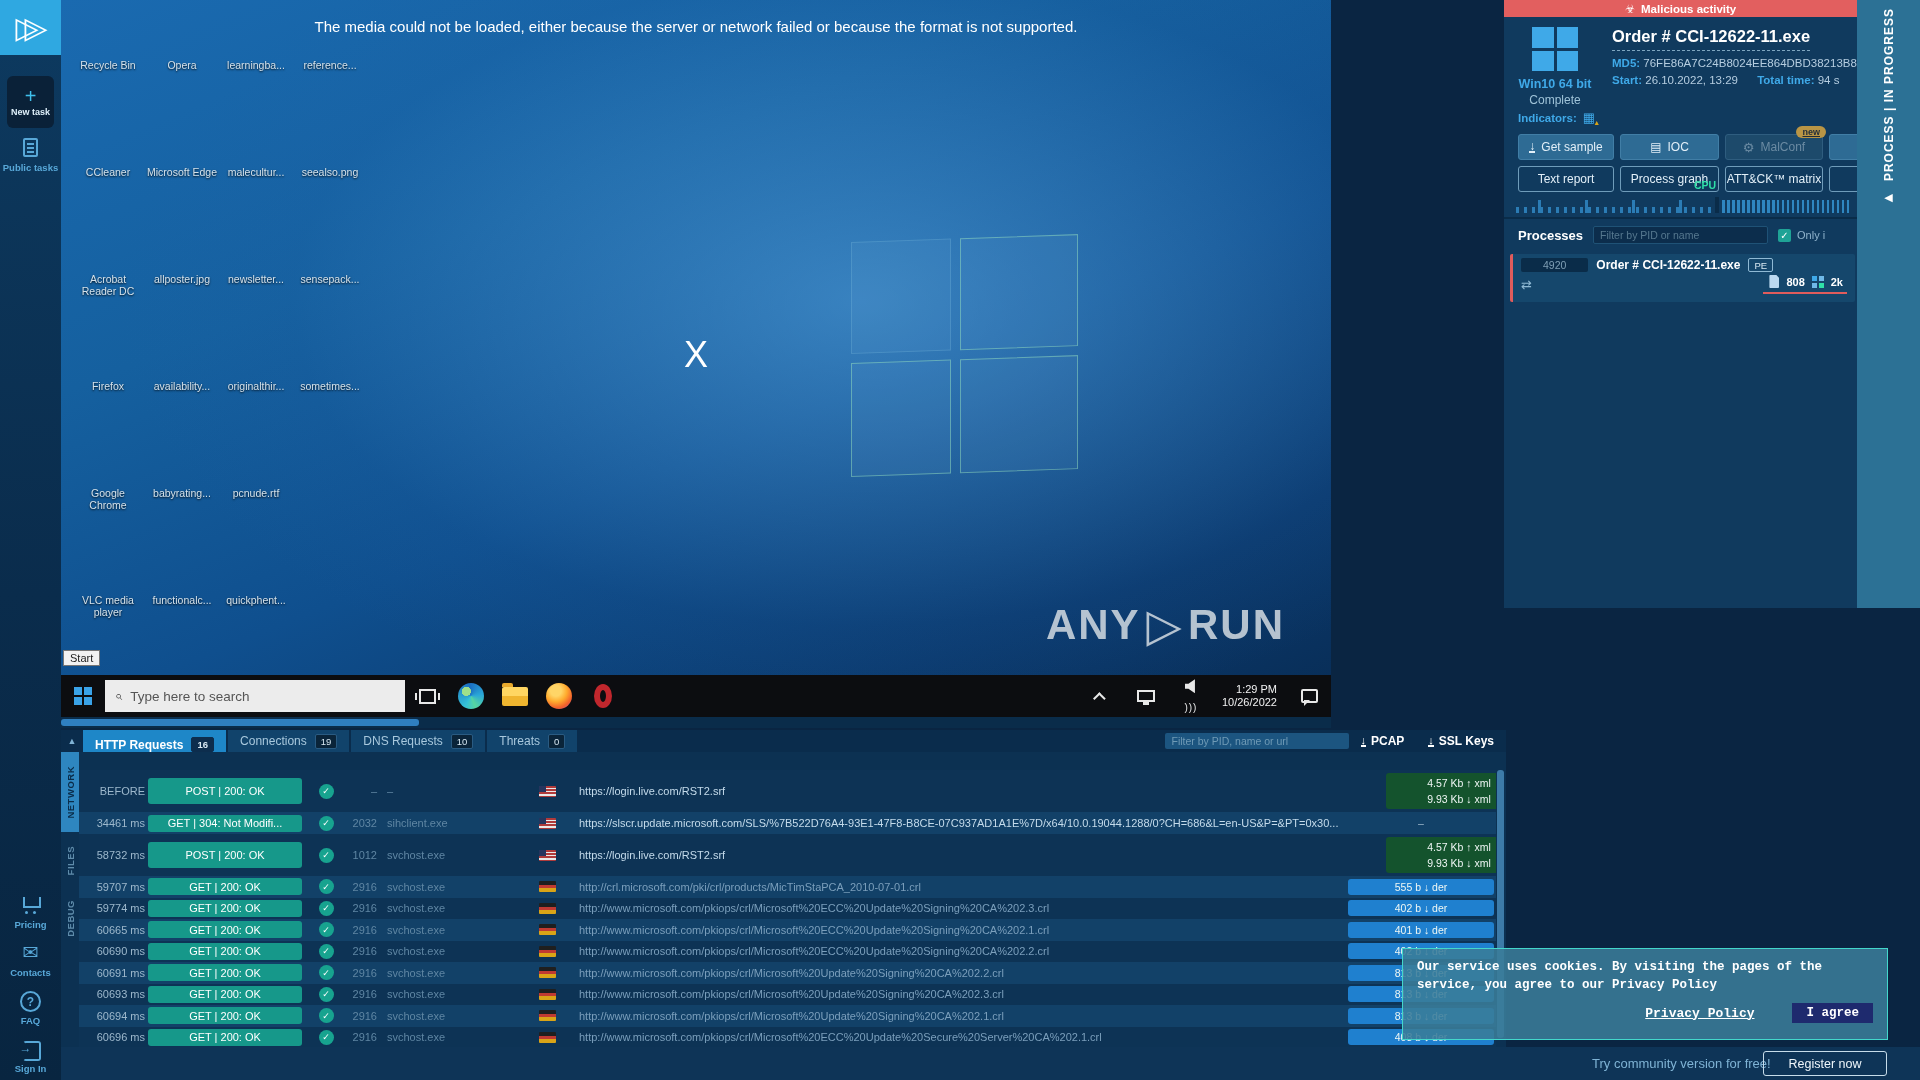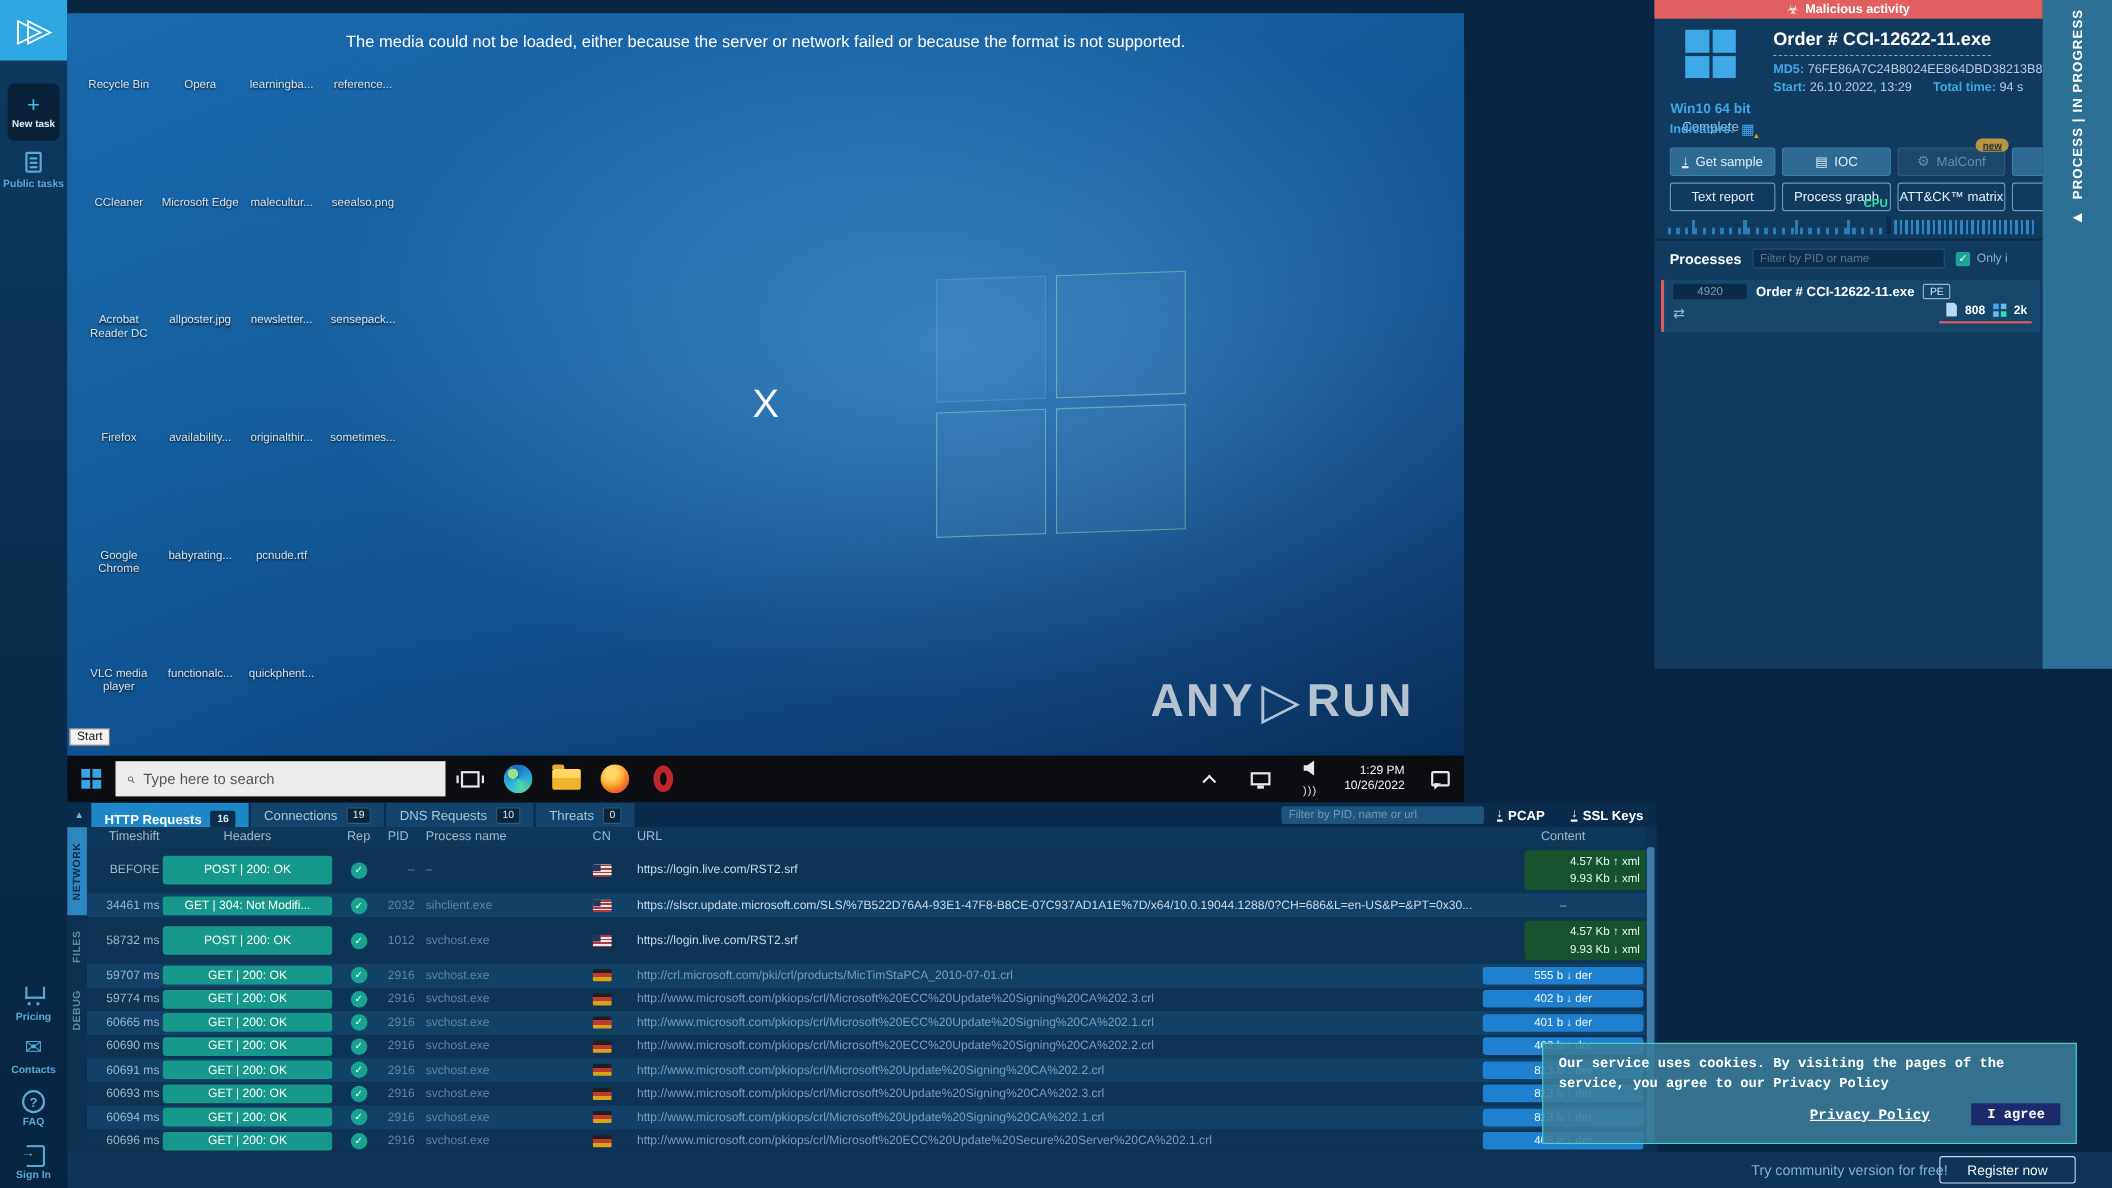--- a/index.html
+++ b/index.html
@@ -29,21 +29,21 @@
   .sic.cart::after { content:""; position:absolute; left:5px; bottom:1px; width:3px; height:3px; border-radius:50%;
     background:currentColor; box-shadow:8px 0 0 currentColor; }
   .sic.mail::before { content:"✉"; font-size:19px; line-height:20px; }
   .sic.question::before { content:"?"; font-weight:bold; font-size:12px; width:17px; height:17px;
     border:2px solid currentColor; border-radius:50%; display:grid; place-items:center; }
   .sic.signin::before { content:""; position:absolute; left:3px; top:2px; width:14px; height:16px;
     border:2px solid currentColor; border-radius:3px; border-left-color:transparent; }
   .sic.signin::after { content:"→"; position:absolute; left:0px; top:2px; font-size:12px; font-weight:bold; }
 
   
-  .vm { position:absolute; left:61px; top:12px; width:1270px; height:717px; overflow:hidden;
+  .vm { position:absolute; left:61px; top:0; width:1270px; height:717px; overflow:hidden;
     background:
       radial-gradient(ellipse 980px 560px at 63% 42%, rgba(96,176,236,0.50), rgba(36,100,170,0.12) 58%, rgba(0,0,0,0) 76%),
       linear-gradient(158deg,#1a6ab0 0%,#15609f 32%,#0f4f8e 58%,#0b3a6e 82%,#082c54 100%); }
   .media-error { position:absolute; left:0; right:0; top:18px; text-align:center; color:#ffffff; font-size:15px; }
   .desk-grid { position:absolute; left:10px; top:4px; width:300px; display:grid;
     grid-template-columns:repeat(4,74px); grid-auto-rows:107px; }
   .dicon { display:flex; flex-direction:column; align-items:center; padding-top:6px; cursor:pointer; }
   .dicon .art { width:46px; height:46px; display:grid; place-items:center; position:relative; }
   .dicon .cap { margin-top:3px; color:#d4e2ec; font-size:10.5px; line-height:12px; text-align:center;
     text-shadow:0 1px 2px rgba(0,0,0,0.85); max-width:72px; }
@@ -97,21 +97,21 @@
 
   
   .rpanel { position:absolute; left:1504px; top:0; width:416px; height:608px; background:#103a5e; z-index:10; }
   .alertbar { position:absolute; left:0; top:0; width:353px; height:17px; background:#e25f5f; color:#fff;
     display:flex; align-items:center; justify-content:center; gap:6px; font-size:11.5px; font-weight:bold; }
   .rcontent { position:absolute; left:0; top:17px; width:353px; bottom:0; overflow:hidden; }
   .oswrap { position:absolute; left:6px; top:10px; width:90px; text-align:center; }
   .winlogo-big { width:46px; height:44px; margin:0 auto; background:
       linear-gradient(#103a5e,#103a5e) center/100% 3px no-repeat,
       linear-gradient(#103a5e,#103a5e) center/3px 100% no-repeat, #3fa9e8; }
-  .os-name { margin-top:21px; color:#3fa9e8; font-size:12.5px; font-weight:bold; }
+  .os-name { margin-top:6px; color:#3fa9e8; font-size:12.5px; font-weight:bold; }
   .os-status { margin-top:2px; color:#9fc3d8; font-size:12px; }
   .rtitle { position:absolute; left:108px; top:10px; color:#fff; font-size:16.5px; font-weight:bold;
     border-bottom:1px dashed #7fa6c0; padding-bottom:4px; cursor:pointer; }
   .rline { position:absolute; left:108px; font-size:11.5px; white-space:nowrap; }
   .rlab { color:#3fa9e8; font-weight:bold; }
   .rval { color:#b5cde0; }
   .indic { position:absolute; left:14px; top:93px; font-size:11.5px; display:flex; align-items:center; gap:6px; }
   .grid-ic { color:#3fa9e8; font-size:13px; position:relative; }
   .grid-ic::after { content:"▲"; position:absolute; right:-5px; bottom:-1px; color:#d9a417; font-size:7px; }
   .btnrow { position:absolute; left:14px; display:flex; gap:6px; width:420px; }
@@ -619,39 +619,20 @@
       <input class="nfilter" placeholder="Filter by PID, name or url" style="">
       <div class="dlink">
         <span class="ic download"></span>
         <span>PCAP</span>
       </div>
       <div class="dlink">
         <span class="ic download"></span>
         <span>SSL Keys</span>
       </div>
     </div>
-    <div class="colhead">
-
-        <div class="ch c-ts">Timeshift</div>
-
-        <div class="ch c-hd">Headers</div>
-
-        <div class="ch c-rep">Rep</div>
-
-        <div class="ch c-pid">PID</div>
-
-        <div class="ch c-proc">Process name</div>
-
-        <div class="ch c-cn">CN</div>
-
-        <div class="ch c-url">URL</div>
-
-        <div class="ch c-content">Content</div>
-
-    </div>
     <div class="sidetabs">
 
         <div class="stab active">
           <span>NETWORK</span>
         </div>
 
         <div class="stab">
           <span>FILES</span>
         </div>
 

